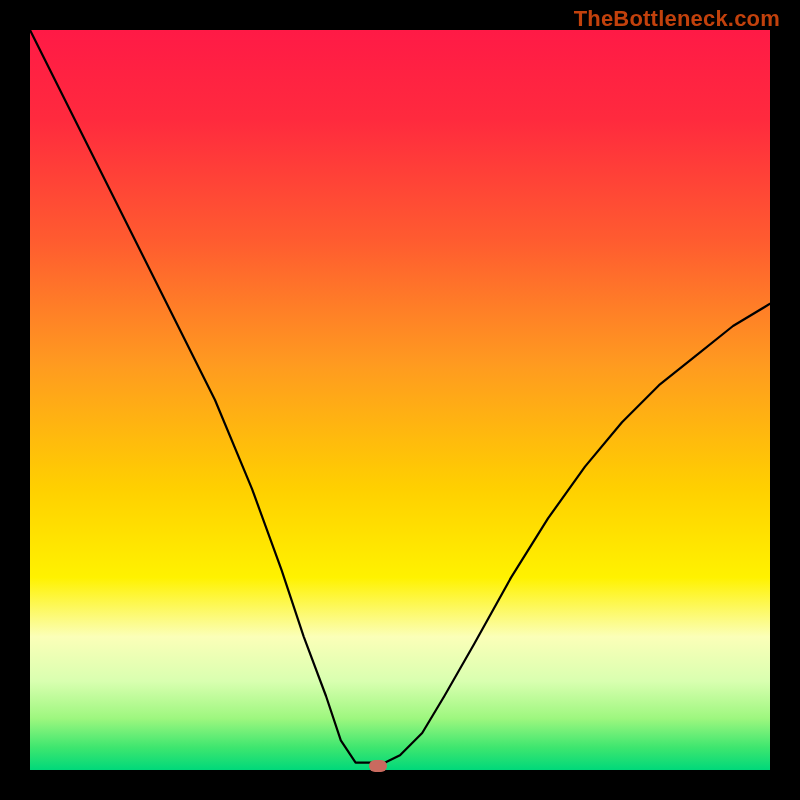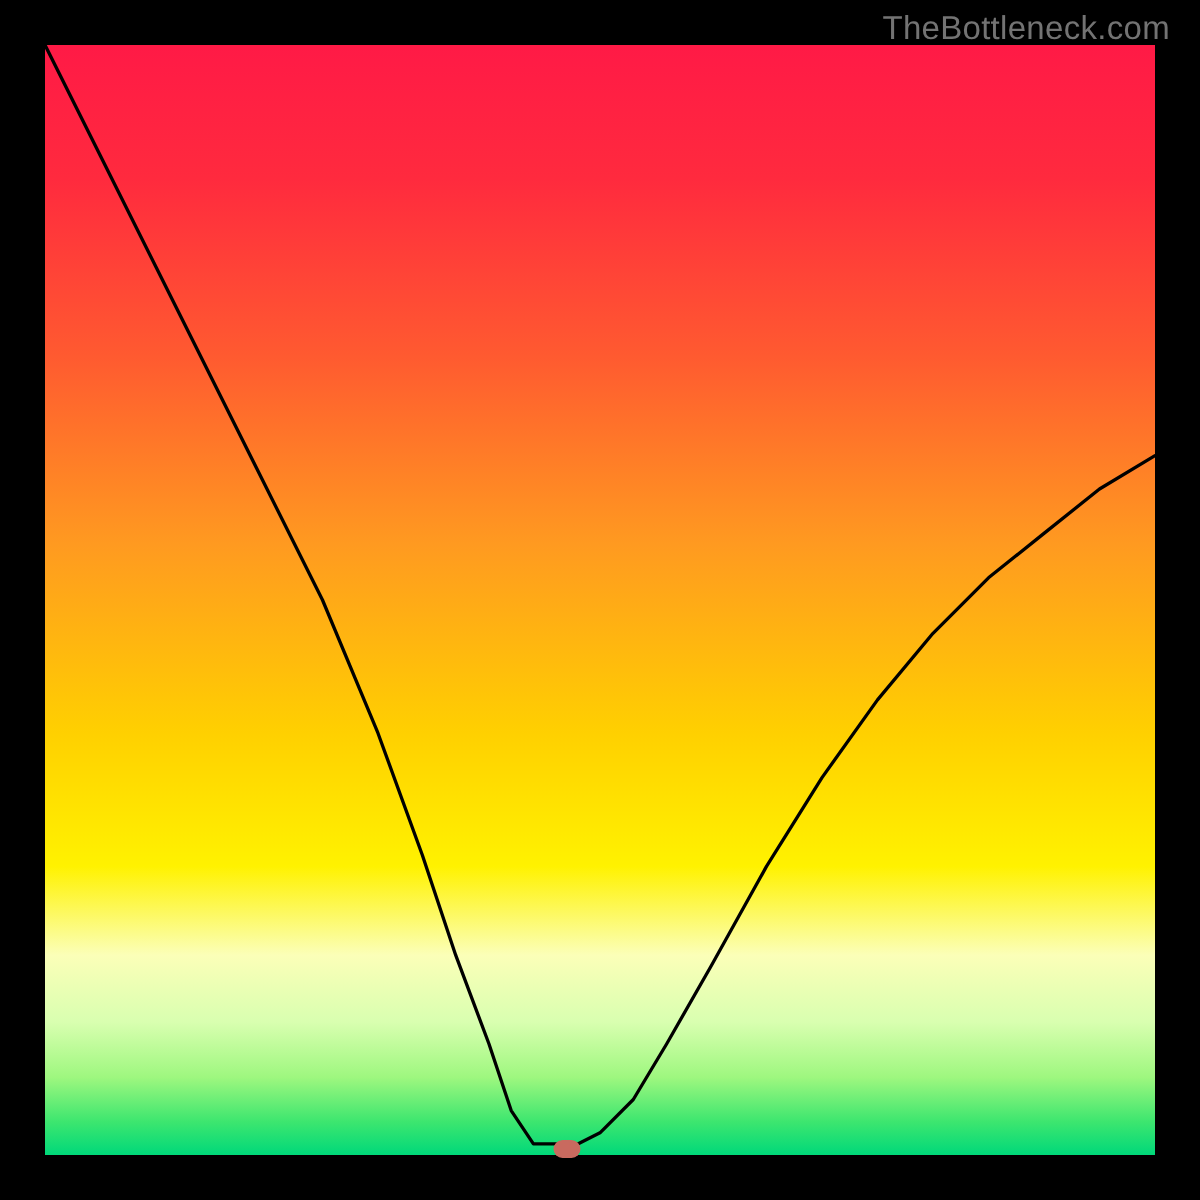--- a/index.html
+++ b/index.html
@@ -39,22 +39,22 @@
     width: 18px;
     height: 12px;
     border-radius: 6px;
     transform: translate(-50%, -50%);
   }
   .watermark {
     position: absolute;
     top: 6px;
     right: 20px;
     font-size: 22px;
-    font-weight: 400;
-    color: #737373;
+    font-weight: 700;
+    color: #c2410c;
     letter-spacing: 0.2px;
   }
 </style>
 </head>
 <body>
 
 <div class="frame">
   <div class="watermark">TheBottleneck.com</div>
 
   <div class="plot-area">

